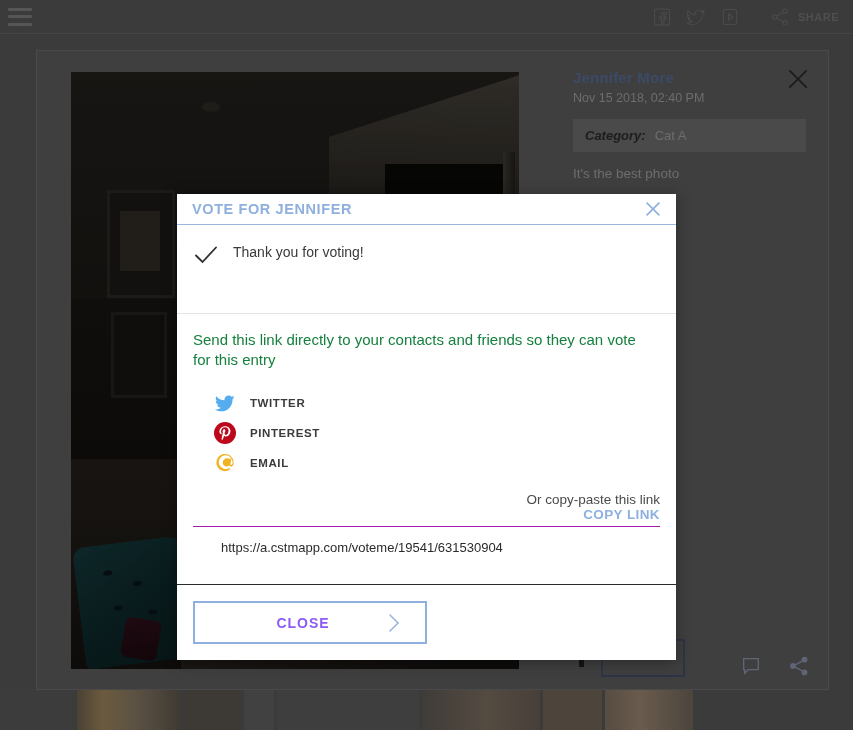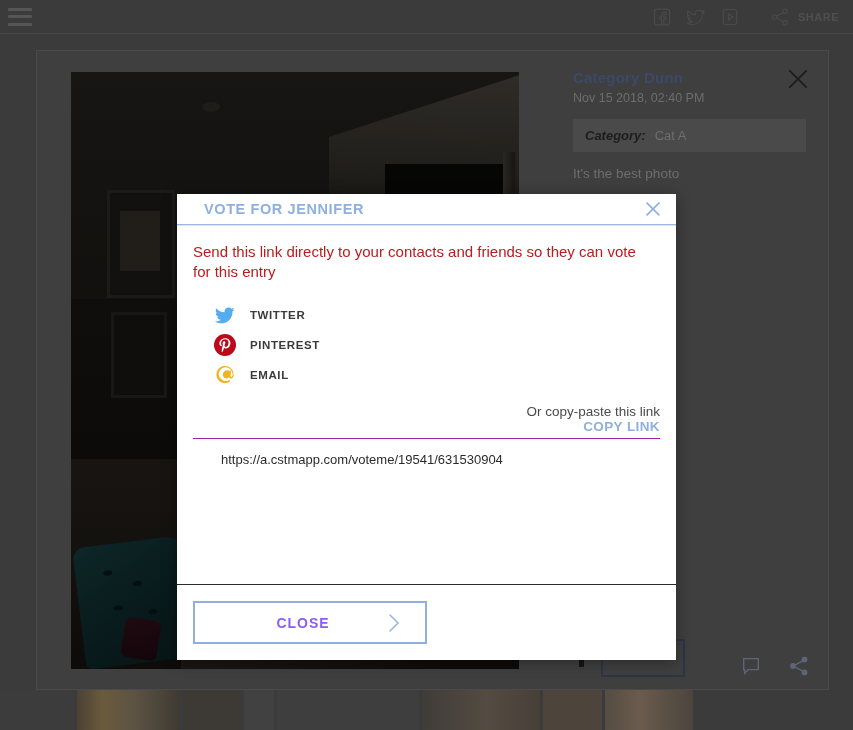--- a/index.html
+++ b/index.html
@@ -108,34 +108,34 @@
 
   
   .modal {
     position: absolute; left: 177px; top: 194px; width: 499px; height: 466px;
     background: #ffffff; z-index: 10;
     box-shadow: 0 2px 14px rgba(0,0,0,0.35);
     display: flex; flex-direction: column;
   }
   .modal-head {
     height: 31px; border-bottom: 1px solid #9ab7e0;
-    display: flex; align-items: center; padding: 0 12px 0 27px; position: relative;
+    display: flex; align-items: center; padding: 0 12px 0 15px; position: relative;
   }
   .modal-title { color: #8fb0df; font-size: 14.5px; font-weight: bold; letter-spacing: .6px; }
   .modal-x { margin-left: auto; width: 22px; height: 22px; cursor: pointer; color: #8fb0df; }
   .modal-x svg { width: 100%; height: 100%; display: block; }
 
   .thanks-sec { height: 88px; padding: 16px 15px 0 16px; display: flex; align-items: flex-start; gap: 14px; }
   .check-ic { width: 26px; height: 26px; color: #2f2f2f; flex: none; margin-top: 1px; }
   .check-ic svg { width: 100%; height: 100%; display: block; }
   .thanks-txt { font-size: 14px; color: #3a3a3a; margin-top: 3px; }
   .hr-light { height: 1px; background: #e4e4e4; margin: 0; }
 
   .share-sec { padding: 16px 16px 6px 16px; }
-  .share-lead { font-size: 15px; color: #b91c1c; line-height: 1.32; max-width: 448px; }
+  .share-lead { font-size: 15px; color: #15803d; line-height: 1.32; max-width: 448px; }
   .share-list { margin-top: 18px; }
   .share-row { display: flex; align-items: center; gap: 14px; height: 30px; cursor: pointer; padding-left: 21px; }
   .share-ic { width: 22px; height: 22px; flex: none; }
   .share-ic svg { width: 100%; height: 100%; display: block; }
   .share-name { font-size: 11.5px; font-weight: bold; letter-spacing: .6px; color: #3b3b3b; }
 
   .copy-sec { padding: 8px 16px 0 16px; }
   .copy-row { display: flex; align-items: flex-end; justify-content: space-between;
     border-bottom: 1px solid #a21caf; padding-bottom: 4px; flex-direction: column; }
   .copy-hint { font-size: 13.5px; color: #4a4a4a; }
@@ -238,21 +238,21 @@
         <div class="photo-shade"></div>
       </div>
     </div>
 
     <div class="lb-detail">
       <div class="lb-close">
         <svg viewBox="0 0 24 24" fill="none" stroke="#1c1c1c" stroke-width="1.6">
           <path d="M4 4 L20 20 M20 4 L4 20"></path>
         </svg>
       </div>
-      <div class="detail-name">Category Dunn</div>
+      <div class="detail-name">Jennifer More</div>
       <div class="detail-date">Nov 15 2018, 02:40 PM</div>
       <div class="cat-box">
         <span class="cat-label">Category:</span>
         <span class="cat-value">Cat A</span>
       </div>
       <div class="detail-desc">It's the best photo</div>
 
       <div class="vote-pipe"></div>
       <div class="vote-btn"></div>
       <div class="detail-bottom">
@@ -277,20 +277,28 @@
 
     <div class="modal-head">
       <span class="modal-title">VOTE FOR JENNIFER</span>
       <div class="modal-x">
         <svg viewBox="0 0 24 24" fill="none" stroke="currentColor" stroke-width="1.7">
           <path d="M5 5 L19 19 M19 5 L5 19"></path>
         </svg>
       </div>
     </div>
 
+    <div class="thanks-sec">
+      <div class="check-ic">
+        <svg viewBox="0 0 26 26" fill="none" stroke="currentColor" stroke-width="1.8" stroke-linecap="round">
+          <path d="M3 13.5 L9.5 20 L23 5.5"></path>
+        </svg>
+      </div>
+      <div class="thanks-txt">Thank you for voting!</div>
+    </div>
 
     <div class="hr-light"></div>
 
     <div class="share-sec">
       <div class="share-lead">Send this link directly to your contacts and friends so they can vote for this entry</div>
 
       <div class="share-list">
 
 
         <div class="share-row">

